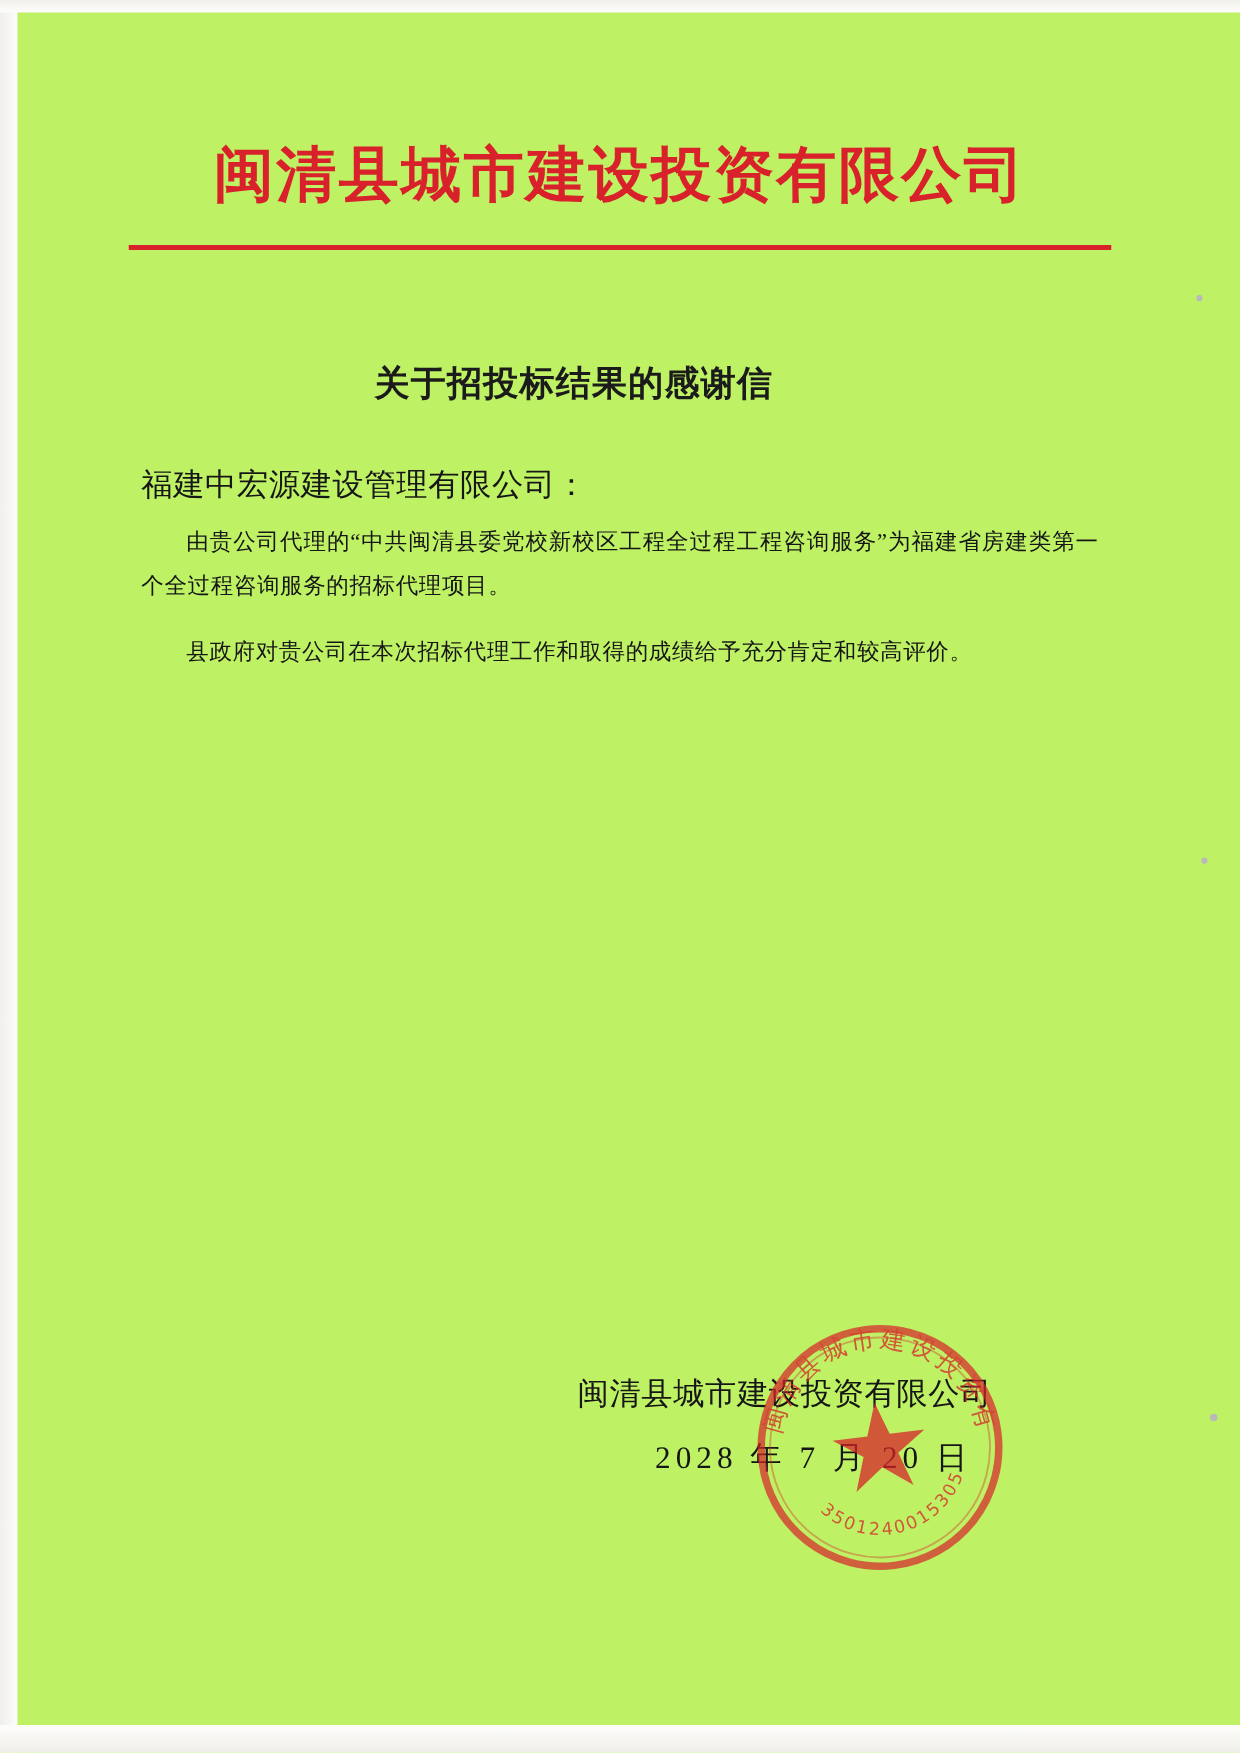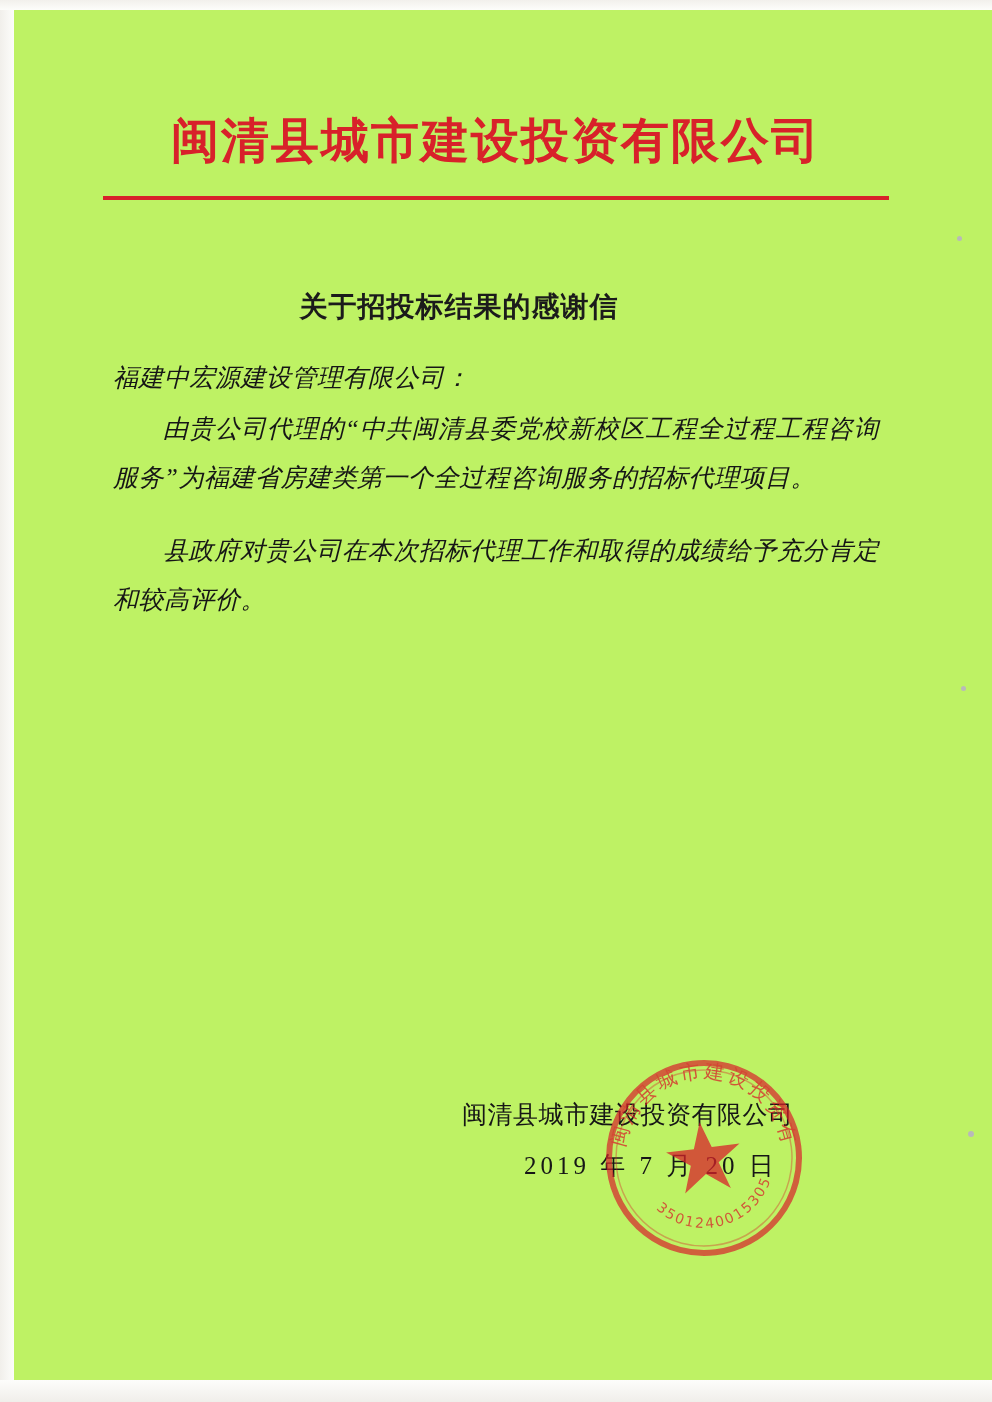--- a/index.html
+++ b/index.html
@@ -83,32 +83,31 @@
     font-size: 28px;
     letter-spacing: 1px;
     color: #1b1b1b;
     margin-left: 25px;
   }
 
   
   .body-block {
     position: absolute;
     left: 113px;
-    top: 354px;
+    top: 365px;
     width: 766px;
-    font-style: italic;
   }
   .salutation {
     font-size: 25px;
     line-height: 1.95;
     color: #161616;
     letter-spacing: 0.5px;
   }
   .para {
-    font-size: 25px;
+    font-size: 18px;
     line-height: 1.95;
     color: #161616;
     letter-spacing: 0.5px;
     text-indent: 2em;
     text-align: justify;
     margin-top: 2px;
   }
 
   
   .signature {
@@ -176,21 +175,21 @@
   <div class="doc-title">关于招投标结果的感谢信</div>
 
   <div class="body-block">
     <div class="salutation">福建中宏源建设管理有限公司：</div>
     <p class="para">由贵公司代理的“中共闽清县委党校新校区工程全过程工程咨询服务”为福建省房建类第一个全过程咨询服务的招标代理项目。</p>
     <p class="para">县政府对贵公司在本次招标代理工作和取得的成绩给予充分肯定和较高评价。</p>
   </div>
 
   <div class="signature">
     <div class="sign-name">闽清县城市建设投资有限公司</div>
-    <div class="sign-date">2019 年 7 月 20 日</div>
+    <div class="sign-date">2028 年 7 月 20 日</div>
   </div>
 
   <div class="seal">
     <svg width="216" height="216" viewBox="0 0 216 216" xmlns="http://www.w3.org/2000/svg">
       <defs>
         <path id="sealArc" d="M 28,108 A 80,80 0 0 1 188,108"></path>
         <path id="sealArcBottom" d="M 38,108 A 70,70 0 0 0 178,108"></path>
       </defs>
       <circle cx="108" cy="108" r="95" fill="none" stroke="#d8212a" stroke-width="6" opacity="0.85"></circle>
       <circle cx="108" cy="108" r="88" fill="none" stroke="#d8212a" stroke-width="1.5" opacity="0.45"></circle>

